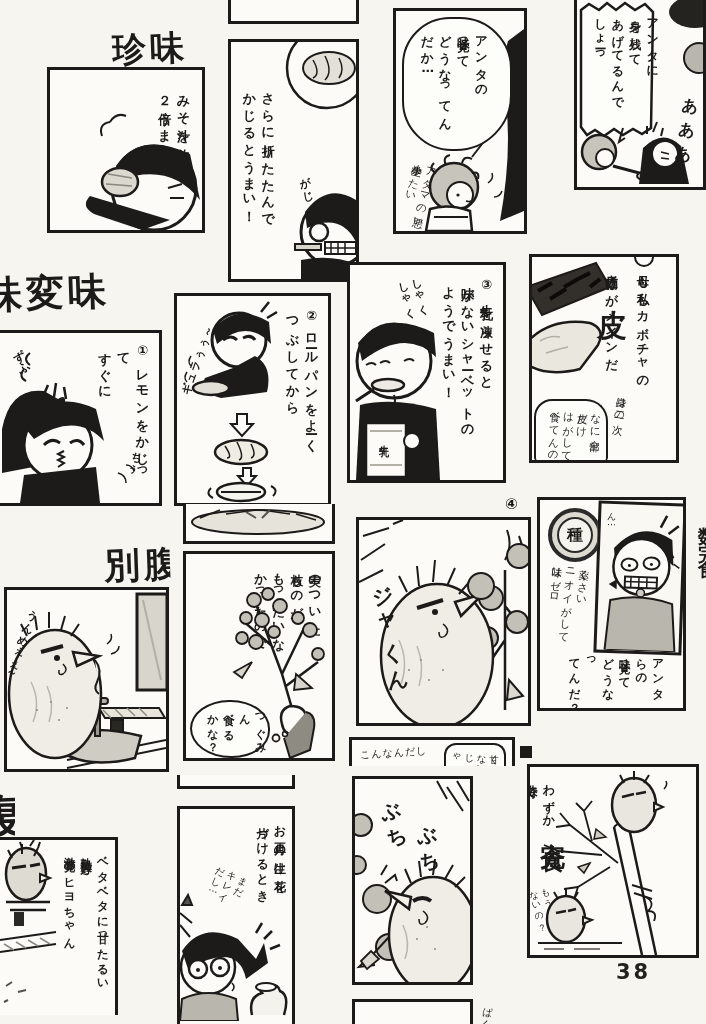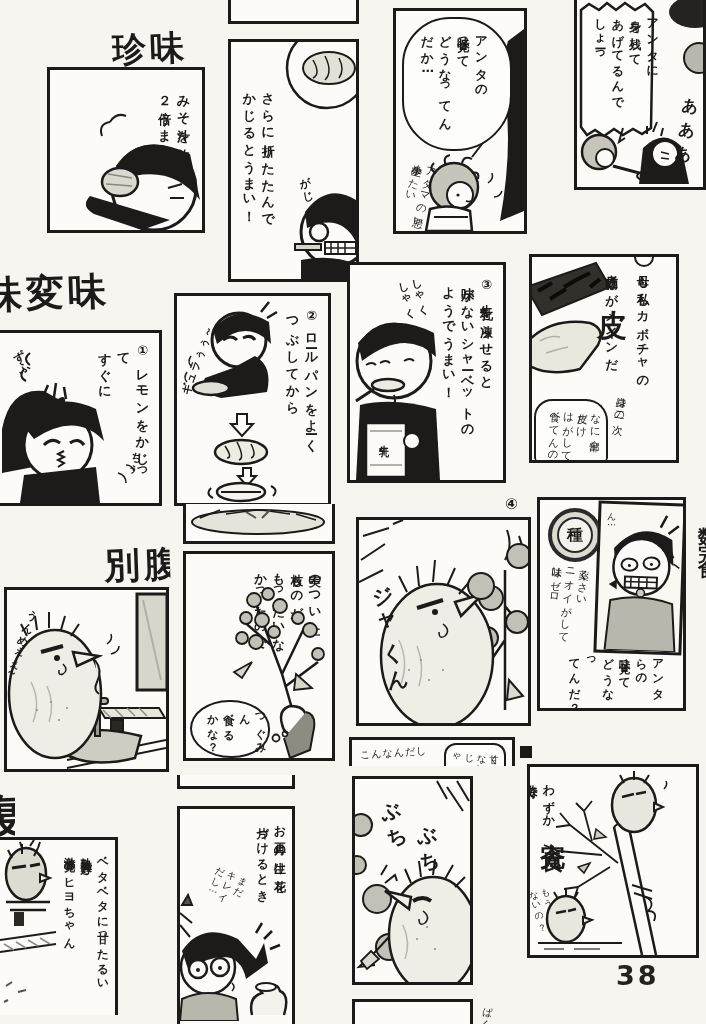--- a/index.html
+++ b/index.html
@@ -15,21 +15,21 @@
   .hand{font-size:10.5px;font-weight:500;letter-spacing:1px;line-height:1.3;}
   .sfx{font-weight:800;}
   .title{position:absolute;font-weight:800;letter-spacing:4px;transform:rotate(-2deg);
          font-family:"DejaVu Serif","Liberation Serif",serif;}
   .bubble{position:absolute;background:#fdfdfa;border:2.5px solid #1d1b19;box-sizing:border-box;}
   .stamp-outer{position:absolute;border:4px solid #2a2a2a;border-radius:50%;background:#dddad2;
                display:flex;align-items:center;justify-content:center;}
   .stamp-inner{border:2px solid #2a2a2a;border-radius:50%;background:#f6f4ee;
                display:flex;align-items:center;justify-content:center;}
   svg{position:absolute;top:0;left:0;}
-  .pageno{position:absolute;font-size:27px;font-weight:700;letter-spacing:3px;color:#24221f;}
+  .pageno{position:absolute;font-size:21px;font-weight:700;letter-spacing:3px;color:#24221f;}
   .big-kanji{font-size:30px;font-weight:800;letter-spacing:0;}
 </style>
 </head>
 <body>
 
 <div id="stage">
 
   <div class="title" style="left:112px;top:26px;width:84px;font-size:34px;overflow:hidden;white-space:nowrap;">珍味</div>
 
   <div class="panel" style="left:47px;top:67px;width:158px;height:166px;">

